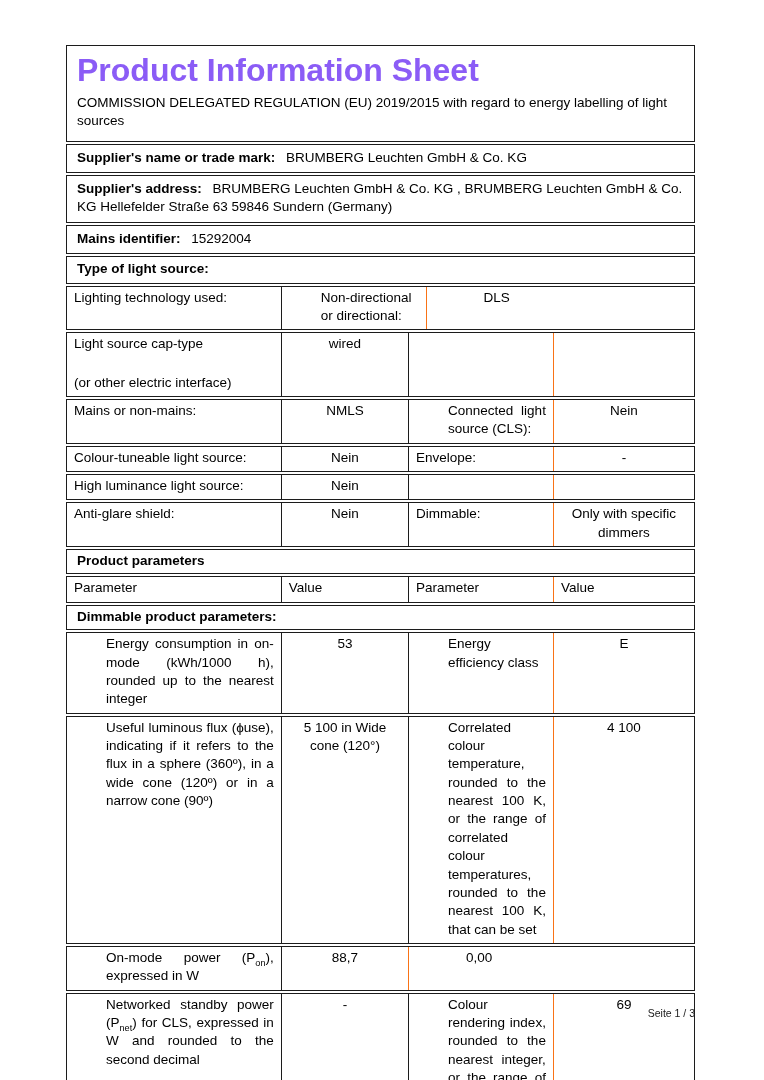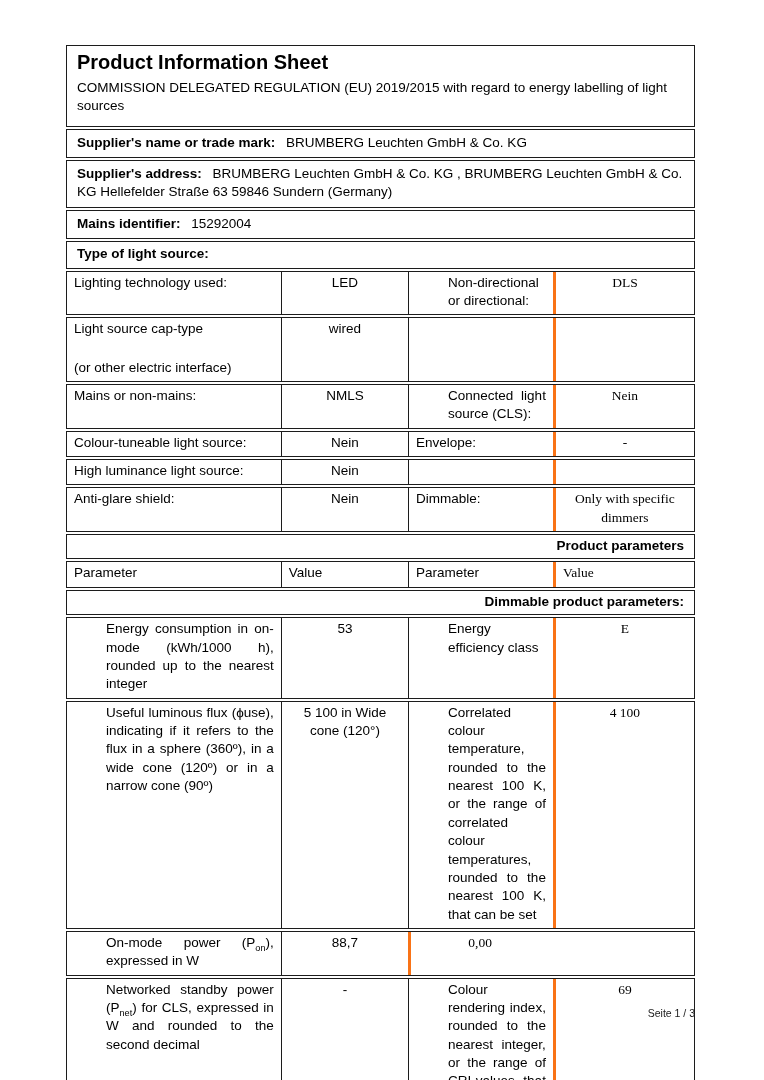--- a/index.html
+++ b/index.html
@@ -24,39 +24,39 @@
     left: 66px; top: 45px;
     width: 629px;
   }
   .box {
     border: 1px solid #1c1c1c;
     margin-bottom: 2px;
     background: #ffffff;
   }
   .hdr-box { padding: 4px 12px 10px 10px; }
   .doc-title {
-    font-size: 20px;
+    font-size: 32px;
     font-weight: bold;
-    color: #000000;
+    color: #8b5cf6;
     line-height: 1.25;
     margin: 0 0 4px 0;
     letter-spacing: 0;
   }
   .reg-text { margin: 0; }
   .lv-box { padding: 4px 10px 5px 10px; }
   .lbl-b { font-weight: bold; }
   .lbl-val { margin-left: 7px; }
   .section-box { padding: 3px 10px 4px 10px; font-weight: bold; }
-  .center-box { padding: 2px 10px 3px 10px; font-weight: bold; text-align: right; }
+  .center-box { padding: 2px 10px 3px 10px; font-weight: bold; text-align: left; }
   .row4 { display: flex; align-items: stretch; }
   .cell { padding: 2px 7px 4px 7px; }
   .c1 { width: 34.1%; }
   .c2 { width: 20.3%; border-left: 1px solid #1c1c1c; }
   .c3 { width: 23.1%; border-left: 1px solid #1c1c1c; }
-  .c4 { width: 22.5%; border-left: 3px solid #f97316; font-family: Liberation Serif, serif; }
+  .c4 { width: 22.5%; border-left: 1px solid #f97316; }
   .val { text-align: center; }
   .just { text-align: justify; padding-left: 39px; }
   .gap-top { margin-top: 20px; }
   sub { font-size: 0.68em; line-height: 0; }
   .r-tall2 .cell { min-height: 40px; }
   .footer {
     position: absolute;
     top: 1006px;
     right: 69px;
     font-size: 10.5px;
@@ -87,21 +87,20 @@
 
     <div class="box lv-box">
       <span class="lbl-b">Mains identifier:</span>
       <span class="lbl-val">15292004</span>
     </div>
 
     <div class="box section-box">Type of light source:</div>
 
     <div class="box row4 r-tall2">
       <div class="cell c1">Lighting technology used:</div>
-      <div class="cell c2 val">LED</div>
       <div class="cell c3 just">Non-directional or directional:</div>
       <div class="cell c4 val">DLS</div>
     </div>
 
     <div class="box row4">
       <div class="cell c1">
         <div>Light source cap-type</div>
         <div class="gap-top">(or other electric interface)</div>
       </div>
       <div class="cell c2 val">wired</div>

